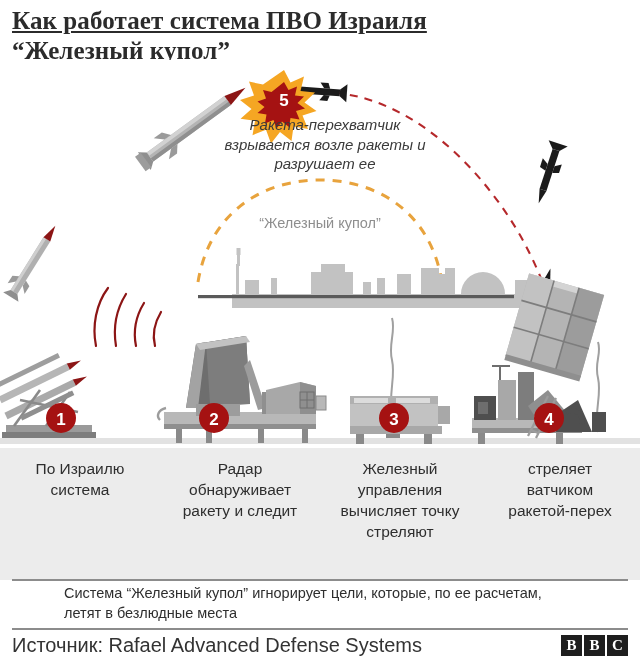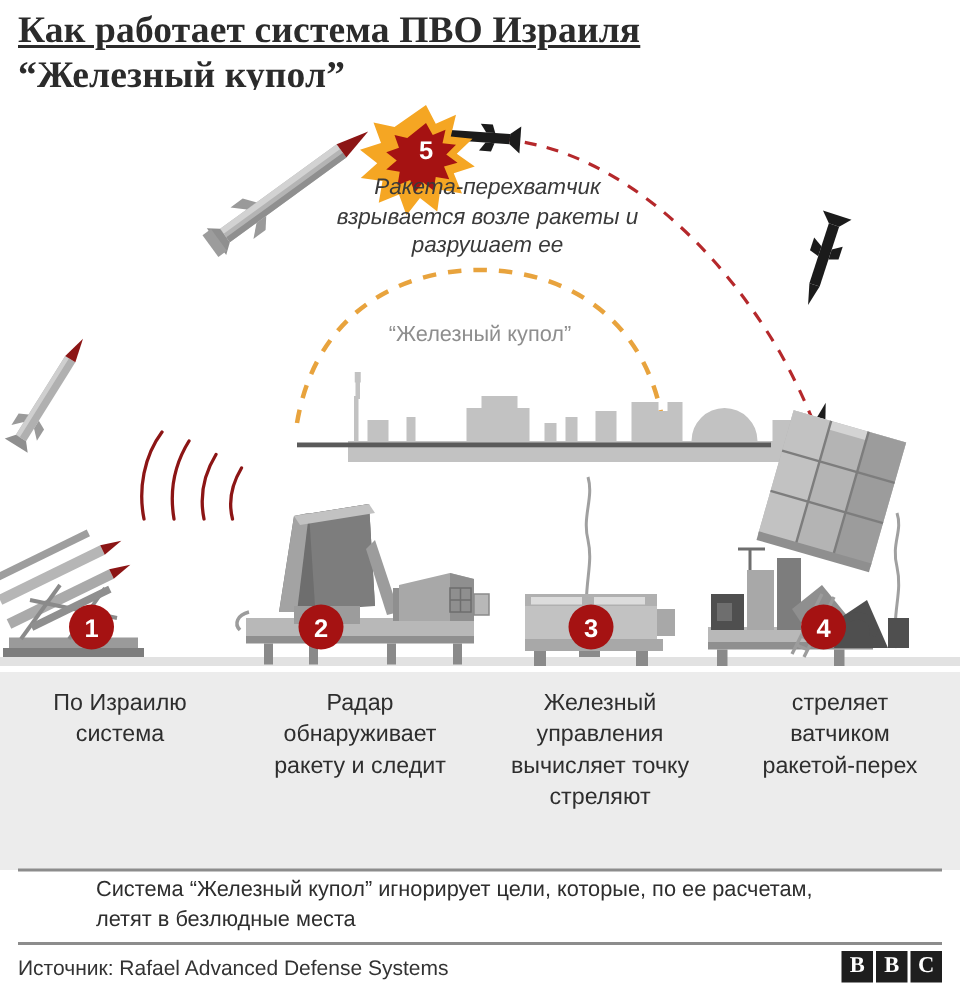--- a/index.html
+++ b/index.html
@@ -94,21 +94,21 @@
     position:absolute;left:12px;width:616px;height:2px;background:#8c8c8c;
   }
   #rule-top{top:579px;}
   #rule-bottom{top:628px;}
 
   .source-row{
     position:absolute;left:12px;top:634px;width:616px;
     display:flex;align-items:center;justify-content:space-between;
   }
   .source-text{
-    font-size:14px;color:#333333;
+    font-size:20px;color:#333333;
   }
   .bbc-logo{display:flex;gap:2px;}
   .bbc-box{
     width:21px;height:21px;
     background:#1e1e1e;color:#ffffff;
     font-family:"Liberation Serif", serif;
     font-weight:bold;font-size:15px;
     display:flex;align-items:center;justify-content:center;
     line-height:1;
   }

